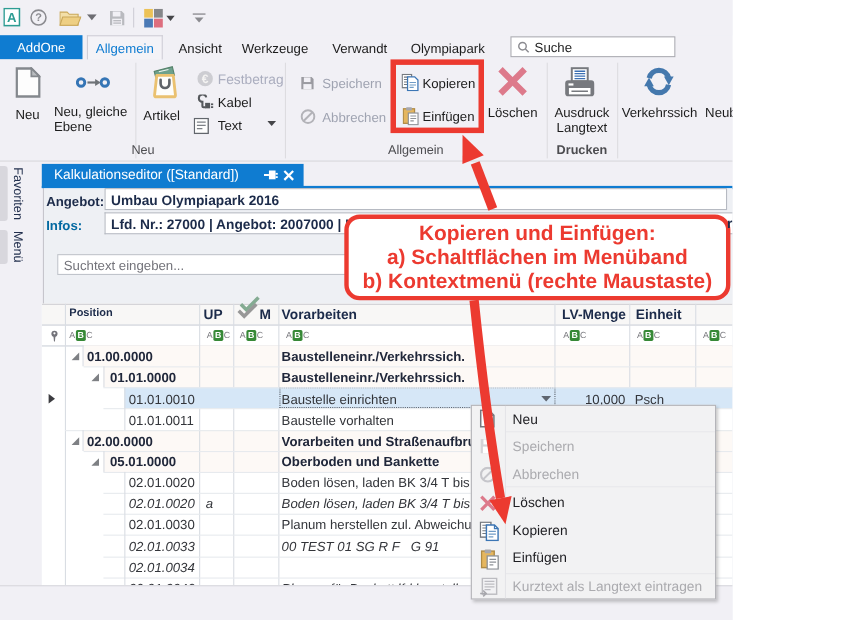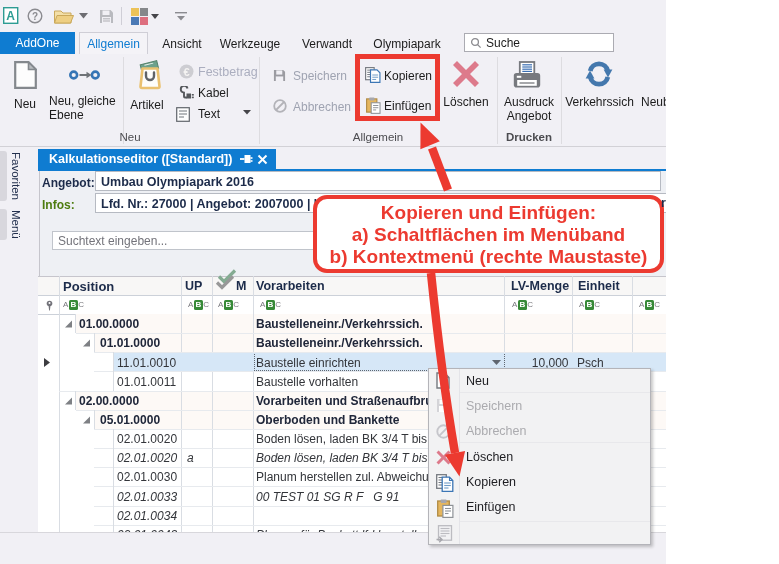--- a/index.html
+++ b/index.html
@@ -177,33 +177,33 @@
     <rect x="6.8" y="1" width="14.5" height="12" fill="#fff" stroke="#77797e" stroke-width="1.8"></rect>
     <line x1="9.3" y1="3.8" x2="19" y2="3.8" stroke="#3b6fb3" stroke-width="1.2"></line>
     <line x1="9.3" y1="6" x2="19" y2="6" stroke="#3b6fb3" stroke-width="1.2"></line>
     <line x1="9.3" y1="8.2" x2="19" y2="8.2" stroke="#3b6fb3" stroke-width="1.2"></line>
     <line x1="9.3" y1="10.4" x2="19" y2="10.4" stroke="#3b6fb3" stroke-width="1.2"></line>
     <rect x="0.8" y="12" width="26.4" height="14.5" rx="2.8" fill="#77797e"></rect>
     <rect x="3.8" y="14.8" width="4.5" height="2" fill="#fff"></rect>
     <rect x="4.2" y="19" width="19.6" height="5.8" fill="#fff"></rect>
     <line x1="6.5" y1="22" x2="21.5" y2="22" stroke="#77797e" stroke-width="1.3"></line>
   </svg>
-  <div class="abs nav" style="left:499px;top:95px;width:60px;text-align:center;line-height:14px;">Ausdruck Angebot</div>
+  <div class="abs nav" style="left:499px;top:95px;width:60px;text-align:center;line-height:14px;">Ausdruck Langtext</div>
 
   <svg class="abs" style="left:585px;top:60px;" width="28" height="28" viewBox="0 0 28 28">
     <path d="M 5.2 11 A 9 9 0 0 1 22.8 11" fill="none" stroke="#4478ad" stroke-width="4.8"></path>
     <polygon points="18.6,9.5 27.4,9.5 23,17.5" fill="#4478ad"></polygon>
     <path d="M 22.8 17 A 9 9 0 0 1 5.2 17" fill="none" stroke="#4478ad" stroke-width="4.8"></path>
     <polygon points="0.6,18.5 9.4,18.5 5,10.5" fill="#4478ad"></polygon>
   </svg>
   <div class="abs nav" style="left:562px;top:95px;width:75px;text-align:center;">Verkehrssich</div>
   <div class="abs nav" style="left:641px;top:95px;width:40px;">Neub</div>
 
   <div class="abs" style="left:0;top:147px;width:666px;height:22px;background:#f1f0f5;"></div>
-  <div class="abs" style="left:38px;top:149px;width:238px;height:22px;background:#0f7cd1;color:#fff;font-size:12.5px;font-weight:bold;line-height:21px;">
+  <div class="abs" style="left:38px;top:149px;width:238px;height:22px;background:#0f7cd1;color:#fff;font-size:12.5px;font-weight:normal;line-height:21px;">
     <span style="margin-left:11px;">Kalkulationseditor ([Standard])</span>
   </div>
   <svg class="abs" style="left:240px;top:154px;" width="13" height="11" viewBox="0 0 13 11">
     <line x1="0" y1="5" x2="4.5" y2="5" stroke="#fff" stroke-width="1.8"></line>
     <rect x="4.5" y="1" width="6" height="8" fill="#fff"></rect>
     <rect x="10.5" y="3.2" width="2" height="1.6" fill="#fff"></rect>
     <rect x="10.5" y="6.2" width="2" height="1.6" fill="#fff"></rect>
   </svg>
   <svg class="abs" style="left:257px;top:154px;" width="11" height="11" viewBox="0 0 11 11">
     <line x1="1.5" y1="1.5" x2="9.5" y2="9.5" stroke="#fff" stroke-width="2"></line>
@@ -217,21 +217,21 @@
   <div class="abs" style="left:0;top:209px;width:7px;height:31px;background:#d8d7dd;border-radius:0 3px 3px 0;"></div>
   <div class="abs" style="left:10px;top:152px;font-size:11.5px;color:#23304e;writing-mode:vertical-rl;">Favoriten</div>
   <div class="abs" style="left:10px;top:210px;font-size:11.5px;color:#23304e;writing-mode:vertical-rl;">Menü</div>
 
   <div class="abs" style="left:40px;top:171px;width:626px;height:361px;background:#eef0f4;"></div>
 
   <div class="abs" style="left:42px;top:176px;font-size:12px;font-weight:bold;color:#1c2b4a;">Angebot:</div>
   <div class="abs" style="left:95px;top:171px;width:566px;height:20px;background:#fff;border:1px solid #b6bac2;"></div>
   <div class="abs" style="left:101px;top:175px;font-size:12.5px;font-weight:bold;color:#1c2b4a;">Umbau Olympiapark 2016</div>
 
-  <div class="abs" style="left:42px;top:198px;font-size:12px;font-weight:bold;color:#4d7c0f;">Infos:</div>
+  <div class="abs" style="left:42px;top:198px;font-size:12px;font-weight:bold;color:#0369a1;">Infos:</div>
   <div class="abs" style="left:95px;top:193px;width:571px;height:20px;background:#fff;border:1px solid #b6bac2;border-right:none;"></div>
   <div class="abs" style="left:101px;top:197px;width:560px;font-size:12.5px;font-weight:bold;color:#1c2b4a;white-space:nowrap;overflow:hidden;">Lfd. Nr.: 27000 | Angebot: 2007000 | Umbau Olympiapark 2016 | Auftraggeber</div>
 
   <div class="abs" style="left:52px;top:231px;width:609px;height:19px;background:#fff;border:1px solid #c0c4cb;"></div>
   <div class="abs" style="left:58px;top:234px;font-size:12px;color:#73737a;">Suchtext eingeben...</div>
 
   <div class="abs" id="tbl" style="left:38px;top:276px;width:628px;height:256px;background:#fff;overflow:hidden;">
 
     <div class="abs" style="left:0;top:0;width:628px;height:19.5px;background:#f8f7f6;border-top:1px solid #c6c5cc;border-bottom:1px solid #ccd1d9;"></div>
 
@@ -243,21 +243,21 @@
     <div class="abs" style="left:56px;top:133.75px;width:572px;height:19.15px;background:#fdf9f6;"></div>
 
     <div class="abs" style="left:21px;top:0;width:1px;height:256px;background:#d9dde3;"></div>
     <div class="abs" style="left:143px;top:0;width:1px;height:256px;background:#d9dde3;"></div>
     <div class="abs" style="left:174px;top:0;width:1px;height:256px;background:#d9dde3;"></div>
     <div class="abs" style="left:215px;top:0;width:1px;height:256px;background:#d9dde3;"></div>
     <div class="abs" style="left:466px;top:0;width:1px;height:256px;background:#d9dde3;"></div>
     <div class="abs" style="left:534px;top:0;width:1px;height:256px;background:#d9dde3;"></div>
     <div class="abs" style="left:594px;top:0;width:1px;height:256px;background:#d9dde3;"></div>
 
-    <div class="abs" style="left:25px;top:3px;font-size:13px;font-weight:bold;color:#1c2b4a;">Position</div>
+    <div class="abs" style="left:25px;top:3px;font-size:10px;font-weight:bold;color:#1c2b4a;">Position</div>
     <div class="abs" style="left:147px;top:3px;font-size:12.5px;font-weight:bold;color:#1c2b4a;">UP</div>
     <div class="abs" style="left:198px;top:3px;font-size:12.5px;font-weight:bold;color:#1c2b4a;">M</div>
     <div class="abs" style="left:218px;top:3px;font-size:12.5px;font-weight:bold;color:#1c2b4a;">Vorarbeiten</div>
     <div class="abs" style="left:473px;top:3px;font-size:12.5px;font-weight:bold;color:#1c2b4a;">LV-Menge</div>
     <div class="abs" style="left:540px;top:3px;font-size:12.5px;font-weight:bold;color:#1c2b4a;">Einheit</div>
 
     <svg class="abs" style="left:7px;top:24px;" width="9" height="11" viewBox="0 0 9 11">
       <circle cx="4.5" cy="3.5" r="2.8" fill="#73737a"></circle>
       <circle cx="4.5" cy="3" r="1" fill="#fdfdfd"></circle>
       <path d="M3.6 6 L5.4 6 L4.9 10.5 L4.1 10.5 Z" fill="#73737a"></path>
@@ -334,21 +334,21 @@
         </svg>
     <svg class="abs tri" style="left:26.5px;top:120.8px;">
           <polygon points="7,0.5 7,7.5 0,7.5" fill="#7e8084"></polygon>
         </svg>
     <svg class="abs tri" style="left:45px;top:140px;">
           <polygon points="7,0.5 7,7.5 0,7.5" fill="#7e8084"></polygon>
         </svg>
 
     <div class="abs ct b" style="left:41px;top:41.2px;">01.00.0000</div>
     <div class="abs ct b" style="left:62px;top:60.35px;">01.01.0000</div>
-    <div class="abs ct" style="left:79px;top:79.5px;">11.01.0010</div>
+    <div class="abs ct" style="left:79px;top:79.5px;">01.01.0010</div>
     <div class="abs ct" style="left:79px;top:98.65px;">01.01.0011</div>
     <div class="abs ct b" style="left:41px;top:117.8px;">02.00.0000</div>
     <div class="abs ct b" style="left:62px;top:136.95px;">05.01.0000</div>
     <div class="abs ct" style="left:79px;top:156.1px;">02.01.0020</div>
     <div class="abs ct i" style="left:79px;top:175.25px;">02.01.0020</div>
     <div class="abs ct" style="left:79px;top:194.4px;">02.01.0030</div>
     <div class="abs ct i" style="left:79px;top:213.55px;">02.01.0033</div>
     <div class="abs ct i" style="left:79px;top:232.7px;">02.01.0034</div>
     <div class="abs ct i" style="left:79px;top:251.85px;">02.01.0043</div>
 
@@ -382,20 +382,21 @@
   <div class="abs" style="left:459px;top:369px;width:1px;height:175px;background:#e4e4e8;z-index:11;"></div>
   <div class="abs" style="left:460px;top:392px;width:190px;height:1px;background:#e8e8eb;z-index:11;"></div>
   <div class="abs" style="left:460px;top:442px;width:190px;height:1px;background:#e8e8eb;z-index:11;"></div>
   <div class="abs" style="left:460px;top:521px;width:190px;height:1px;background:#e8e8eb;z-index:11;"></div>
   <div class="abs mi" style="top:374px;">Neu</div>
   <div class="abs mi d" style="top:399px;">Speichern</div>
   <div class="abs mi d" style="top:424px;">Abbrechen</div>
   <div class="abs mi" style="top:450px;">Löschen</div>
   <div class="abs mi" style="top:475px;">Kopieren</div>
   <div class="abs mi" style="top:500px;">Einfügen</div>
+  <div class="abs mi d" style="top:526px;">Kurztext als Langtext eintragen</div>
 
   <svg class="abs mic" style="left:436px;top:372px;" width="14" height="17" viewBox="0 0 14 17">
     <path d="M1 1 L8.5 1 L13 5.5 L13 16 L1 16 Z" fill="#fff" stroke="#75797f" stroke-width="1.4"></path>
     <path d="M8.5 1 L8.5 5.5 L13 5.5" fill="none" stroke="#75797f" stroke-width="1.4"></path>
   </svg>
   <svg class="abs mic" style="left:436px;top:398px;" width="15" height="15" viewBox="0 0 15 15">
     <path d="M1 1 L12 1 L14 3 L14 14 L1 14 Z" fill="#d4d4d8"></path>
     <rect x="3.5" y="1.5" width="7" height="4.5" fill="#fff"></rect>
     <rect x="3" y="8" width="9" height="6" fill="#fff"></rect>
   </svg>

